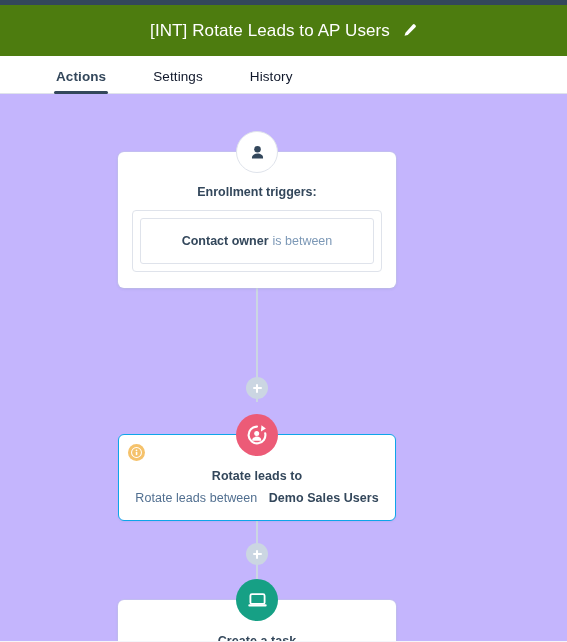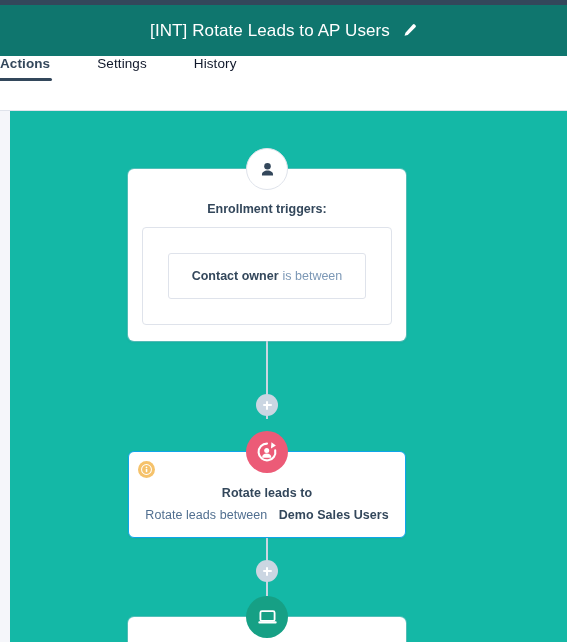--- a/index.html
+++ b/index.html
@@ -22,21 +22,21 @@
     overflow: hidden;
   }
 
   
   .top-strip {
     height: 5px;
     background: #33475b;
   }
   .app-header {
     height: 51px;
-    background: #0f766e;
+    background: #4d7c0f;
     display: flex;
     align-items: center;
     justify-content: center;
     position: relative;
   }
   .header-title-wrap {
     display: flex;
     align-items: center;
     gap: 12px;
   }
@@ -50,24 +50,25 @@
   .edit-pencil {
     width: 15px;
     height: 15px;
     display: block;
     cursor: pointer;
     flex: none;
   }
 
   
   .tabbar {
-    height: 55px;
+    height: 38px;
     background: #ffffff;
     display: flex;
-    align-items: flex-start;
+    align-items: flex-end;
+    padding-left: 56px;
     box-sizing: border-box;
     border-bottom: 1px solid #dfe3eb;
     position: relative;
   }
   .tab {
     font-size: 13.5px;
     color: #0f172a;
     padding: 0 0 9px 0;
     margin-right: 47px;
     cursor: pointer;
@@ -87,23 +88,22 @@
     bottom: -1px;
     height: 3px;
     border-radius: 2px;
     background: #33475b;
   }
 
   
   .canvas {
     position: relative;
     height: 547px;
-    background: #14b8a6;
+    background: #c4b5fd;
     overflow: hidden;
-    margin-left: 10px;
   }
 
   .flow {
     position: absolute;
     left: 0;
     top: 0;
     width: 567px;
   }
 
   
@@ -198,21 +198,21 @@
     text-align: center;
     font-size: 12.5px;
     font-weight: 700;
     color: #33475b;
     padding-top: 33px;
   }
   .trigger-outer {
     margin: 11px 14px 16px 14px;
     border: 1px solid #dfe3eb;
     border-radius: 4px;
-    padding: 25px;
+    padding: 7px;
   }
   .trigger-inner {
     border: 1px solid #dfe3eb;
     border-radius: 3px;
     height: 44px;
     display: flex;
     align-items: center;
     justify-content: center;
     font-size: 12.5px;
     color: #7c98b6;

